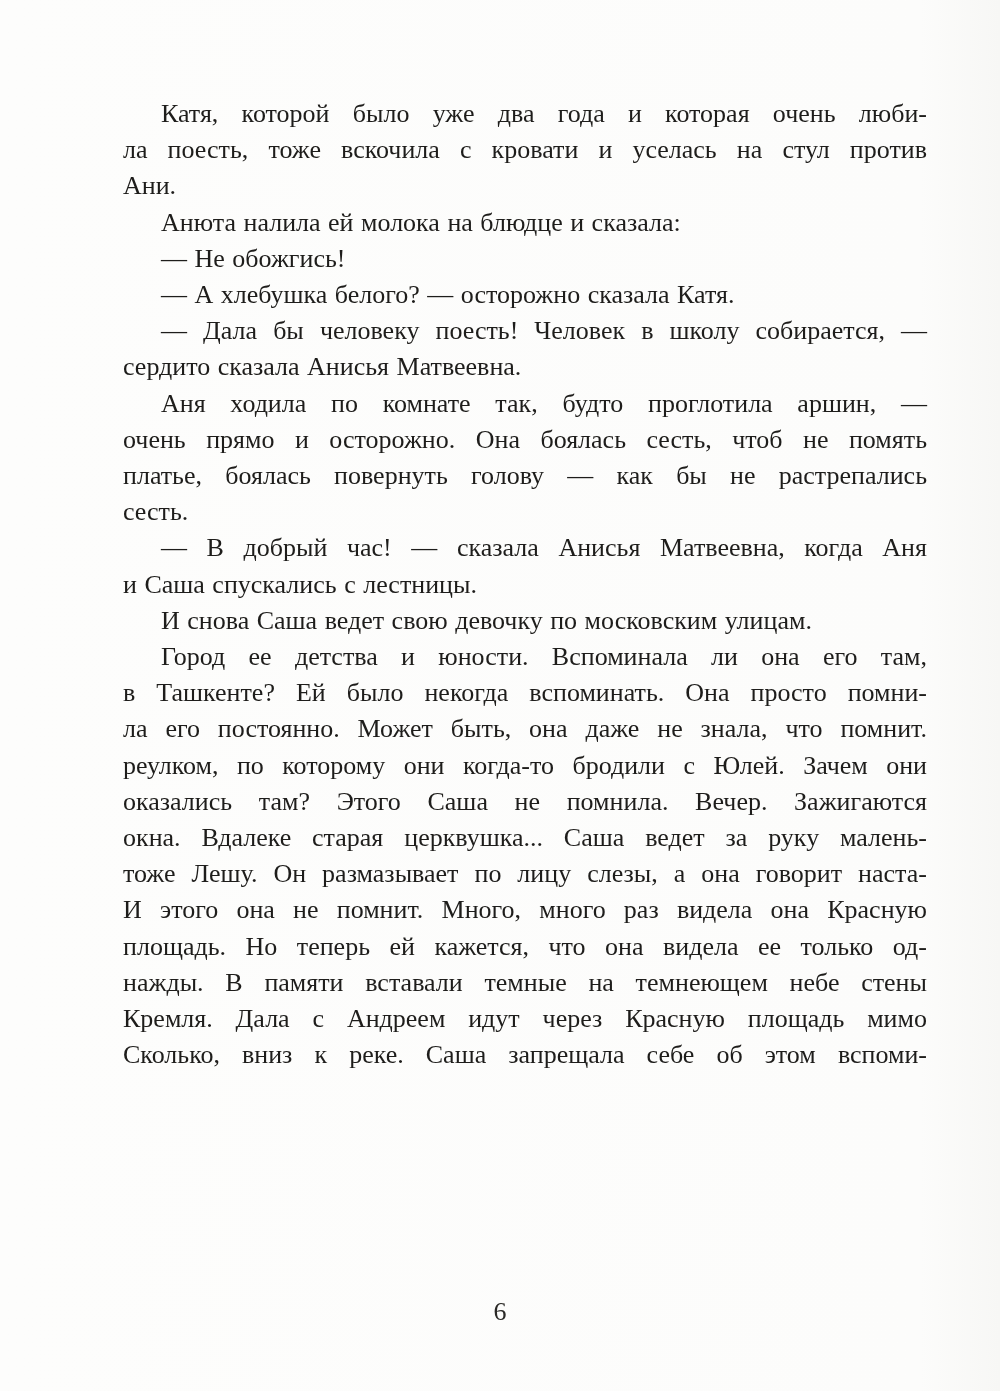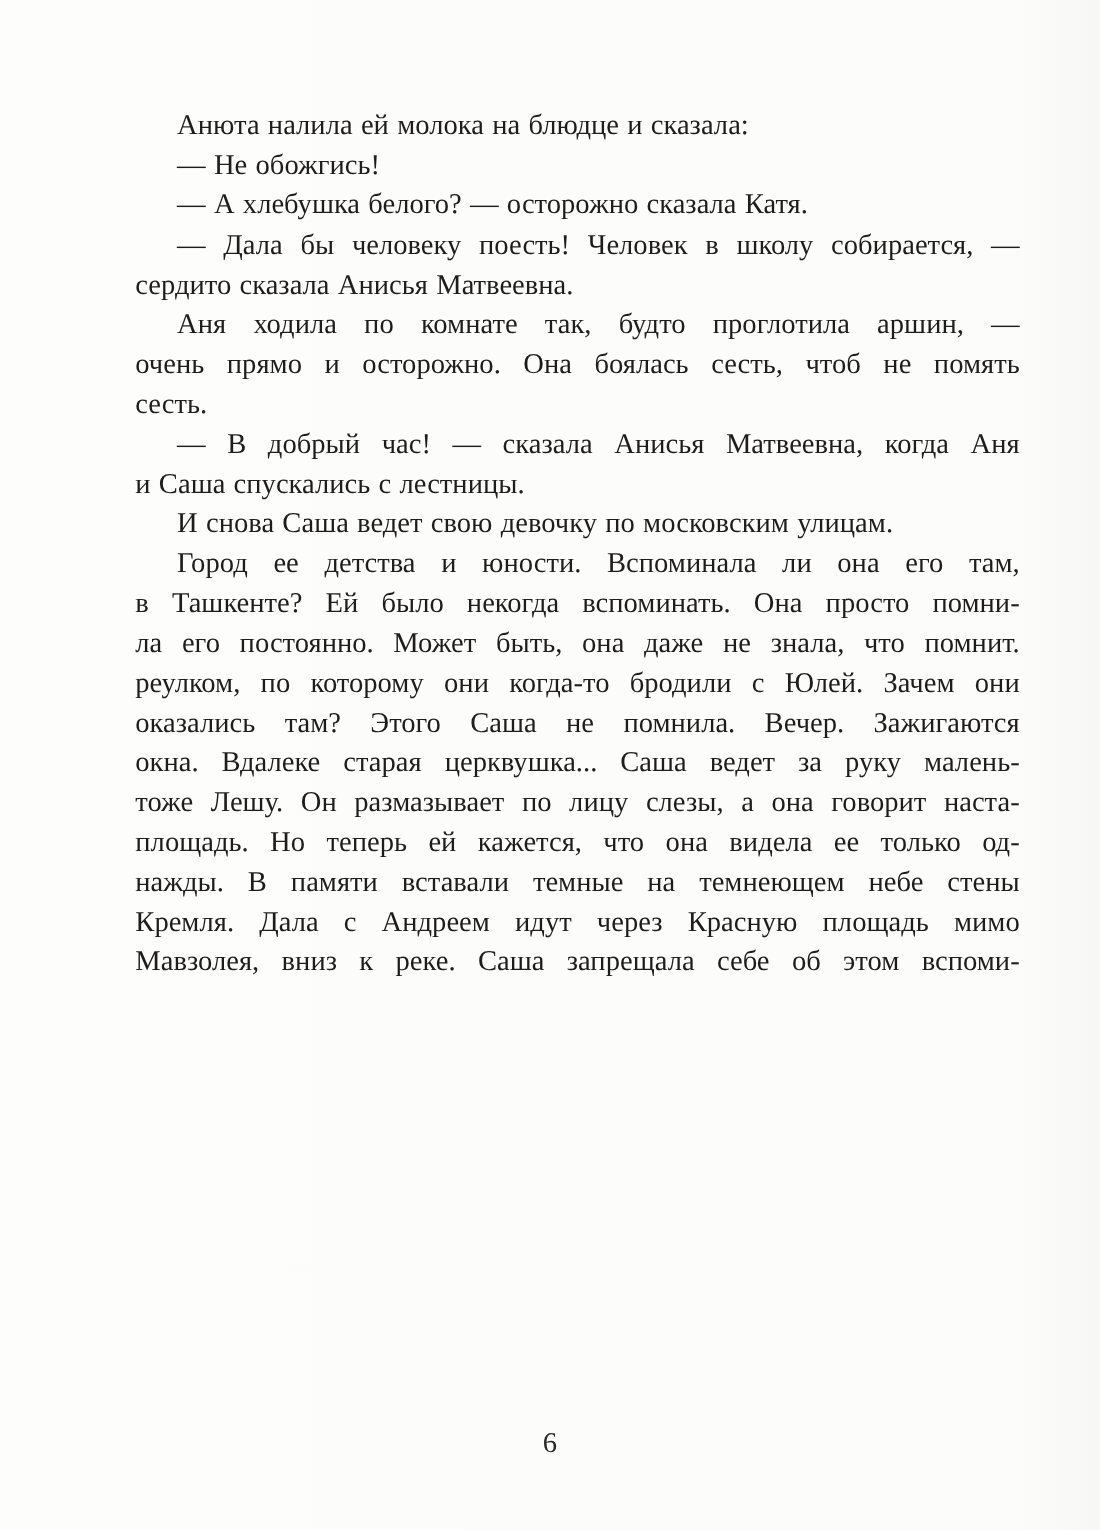--- a/index.html
+++ b/index.html
@@ -54,52 +54,59 @@
     font-size: 26px;
     line-height: 36px;
   }
 </style>
 </head>
 <body>
 
 <div class="page">
   <div class="text-block" id="text-block">
       <div class="paragraph">
+        <div class="line first just">Катя, которой было уже два года и которая очень люби-</div>
+        <div class="line just">ла поесть, тоже вскочила с кровати и уселась на стул против</div>
+        <div class="line">Ани.</div>
+      </div>
+      <div class="paragraph">
         <div class="line first">Анюта налила ей молока на блюдце и сказала:</div>
       </div>
       <div class="paragraph">
         <div class="line first">— Не обожгись!</div>
       </div>
       <div class="paragraph">
         <div class="line first">— А хлебушка белого? — осторожно сказала Катя.</div>
       </div>
       <div class="paragraph">
         <div class="line first just">— Дала бы человеку поесть! Человек в школу собирается, —</div>
         <div class="line">сердито сказала Анисья Матвеевна.</div>
       </div>
       <div class="paragraph">
         <div class="line first just">Аня ходила по комнате так, будто проглотила аршин, —</div>
         <div class="line just">очень прямо и осторожно. Она боялась сесть, чтоб не помять</div>
+        <div class="line just">платье, боялась повернуть голову — как бы не растрепались</div>
         <div class="line">сесть.</div>
       </div>
       <div class="paragraph">
         <div class="line first just">— В добрый час! — сказала Анисья Матвеевна, когда Аня</div>
         <div class="line">и Саша спускались с лестницы.</div>
       </div>
       <div class="paragraph">
         <div class="line first">И снова Саша ведет свою девочку по московским улицам.</div>
       </div>
       <div class="paragraph">
         <div class="line first just">Город ее детства и юности. Вспоминала ли она его там,</div>
         <div class="line just">в Ташкенте? Ей было некогда вспоминать. Она просто помни-</div>
         <div class="line just">ла его постоянно. Может быть, она даже не знала, что помнит.</div>
         <div class="line just">реулком, по которому они когда-то бродили с Юлей. Зачем они</div>
         <div class="line just">оказались там? Этого Саша не помнила. Вечер. Зажигаются</div>
         <div class="line just">окна. Вдалеке старая церквушка... Саша ведет за руку малень-</div>
         <div class="line just">тоже Лешу. Он размазывает по лицу слезы, а она говорит наста-</div>
+        <div class="line just">И этого она не помнит. Много, много раз видела она Красную</div>
         <div class="line just">площадь. Но теперь ей кажется, что она видела ее только од-</div>
         <div class="line just">нажды. В памяти вставали темные на темнеющем небе стены</div>
         <div class="line just">Кремля. Дала с Андреем идут через Красную площадь мимо</div>
-        <div class="line just">Мавзолея, вниз к реке. Саша запрещала себе об этом вспоми-</div>
+        <div class="line just">Сколько, вниз к реке. Саша запрещала себе об этом вспоми-</div>
       </div>
     </div>
   <div class="page-number">6</div>
 </div>
 
 </body></html>

